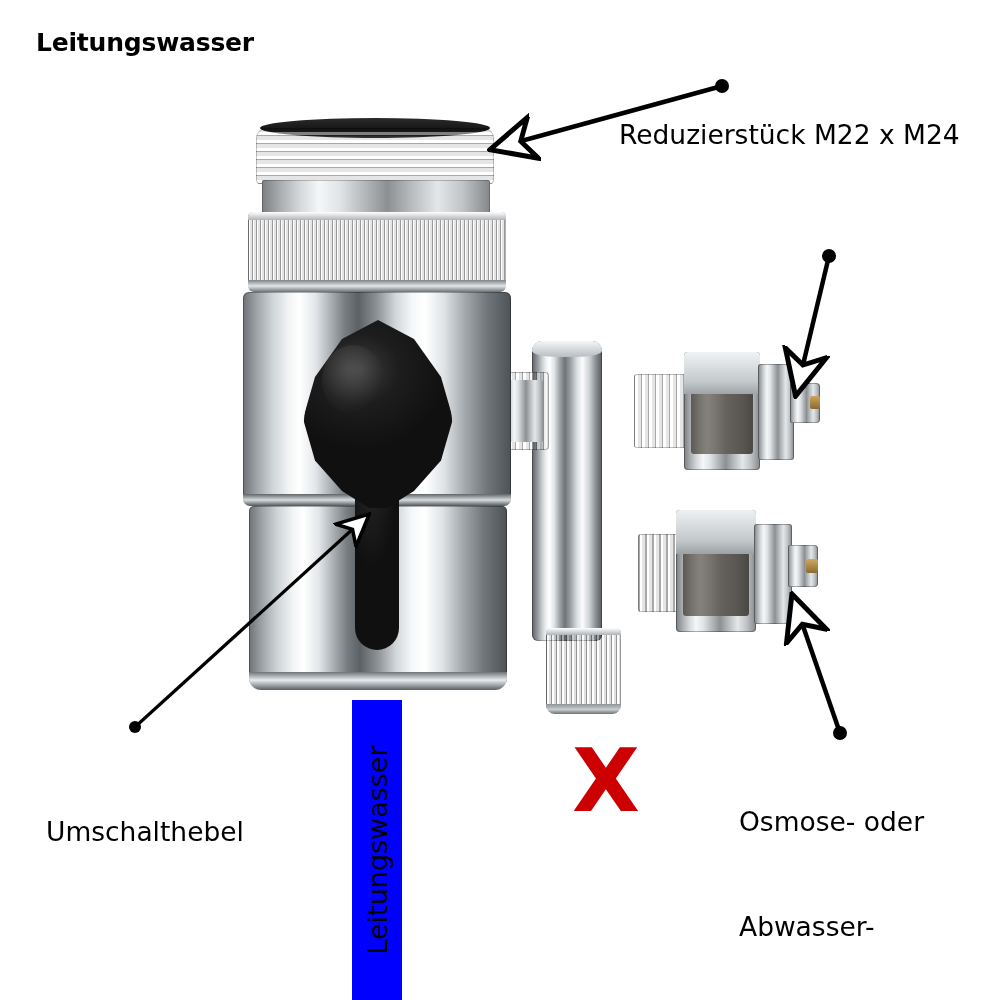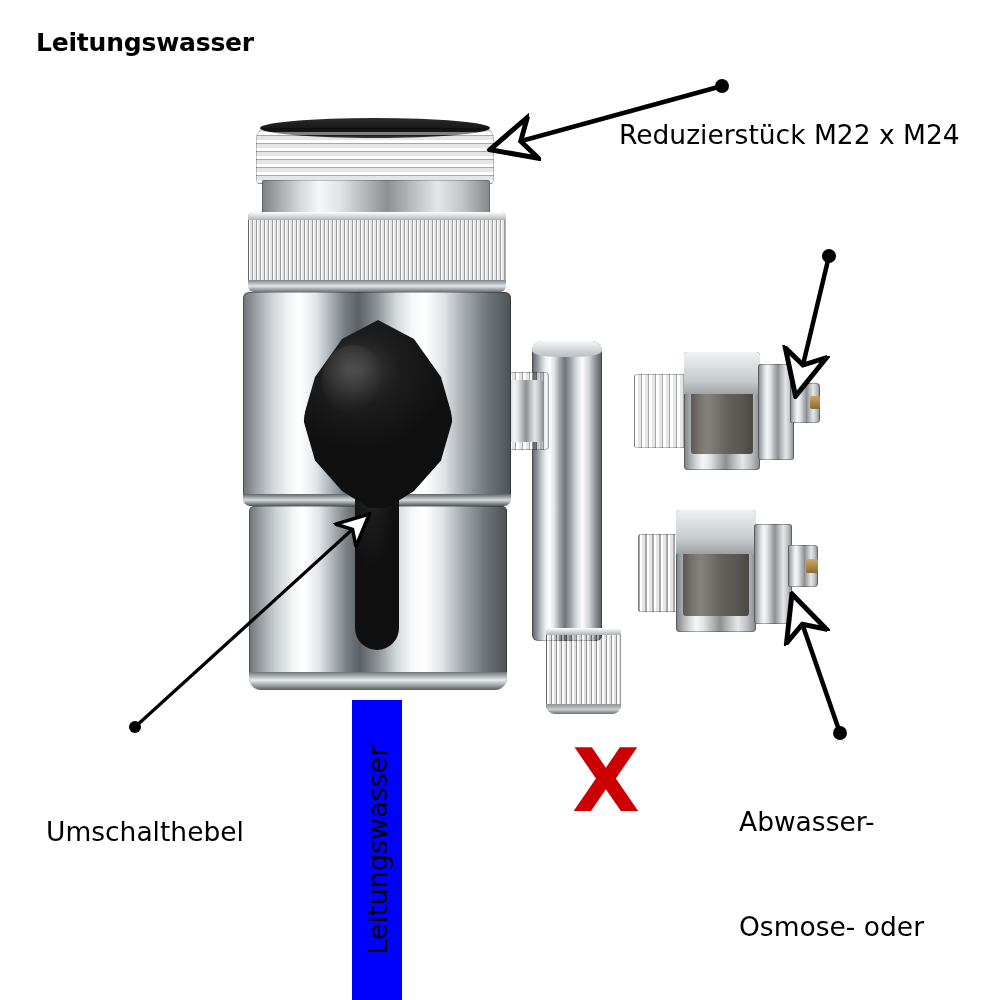--- a/index.html
+++ b/index.html
@@ -219,22 +219,22 @@
   </svg>
 
   <div class="title">Leitungswasser</div>
 
   <div class="callout cal-reduzier">
     <div>Reduzierstück M22 x M24</div>
   </div>
 
 
   <div class="callout cal-osmose">
+    <div>Osmose- oder</div>
     <div>Abwasser-</div>
-    <div>Osmose- oder</div>
     
   </div>
 
   <div class="callout cal-umschalt">
     <div>Umschalthebel</div>
   </div>
 
 </div>
 
 </body></html>

